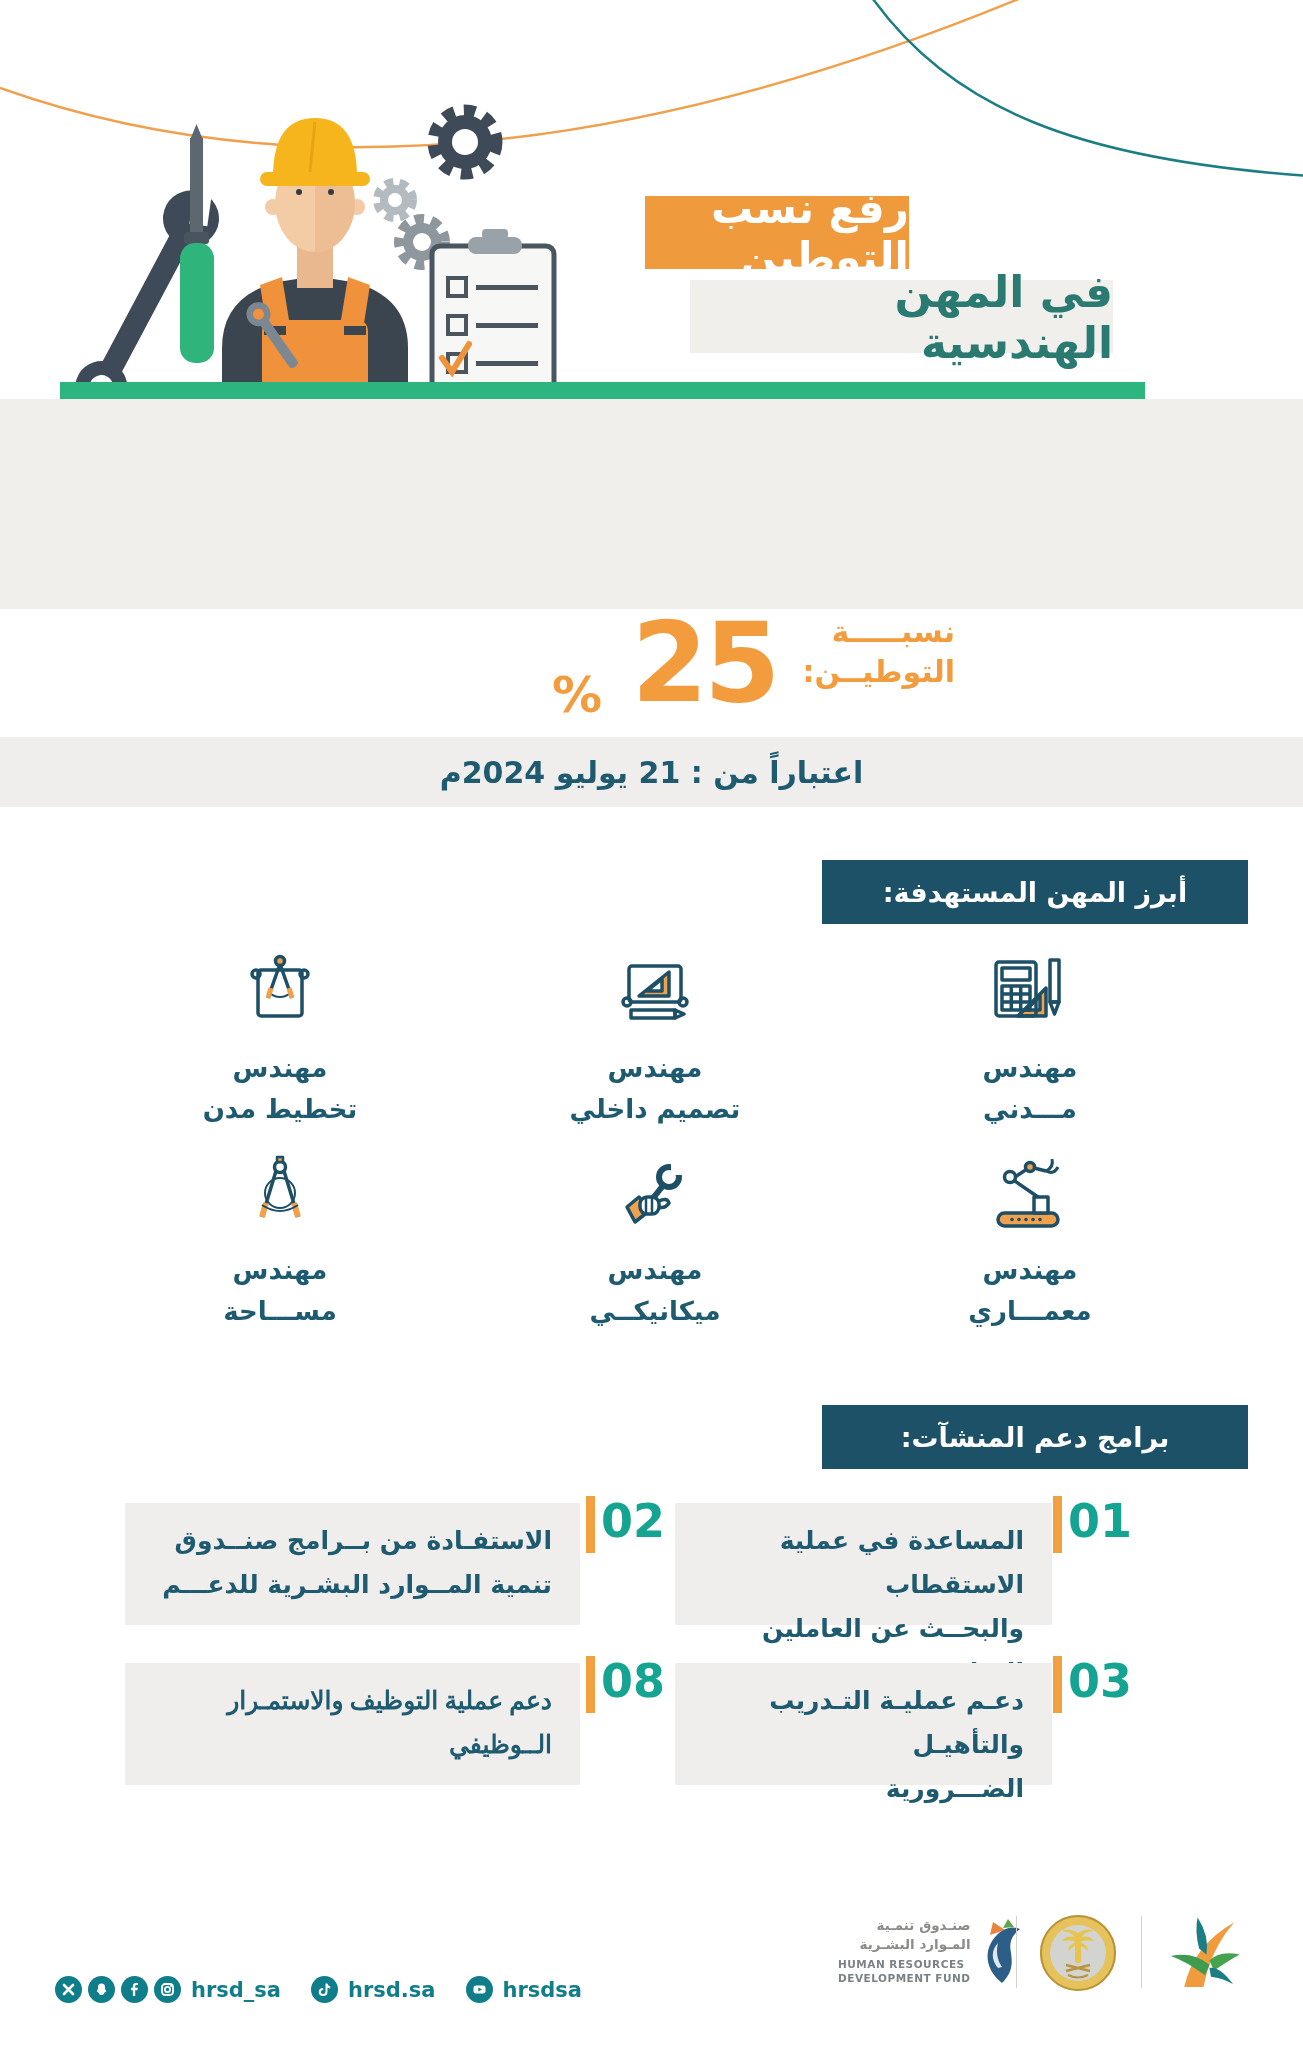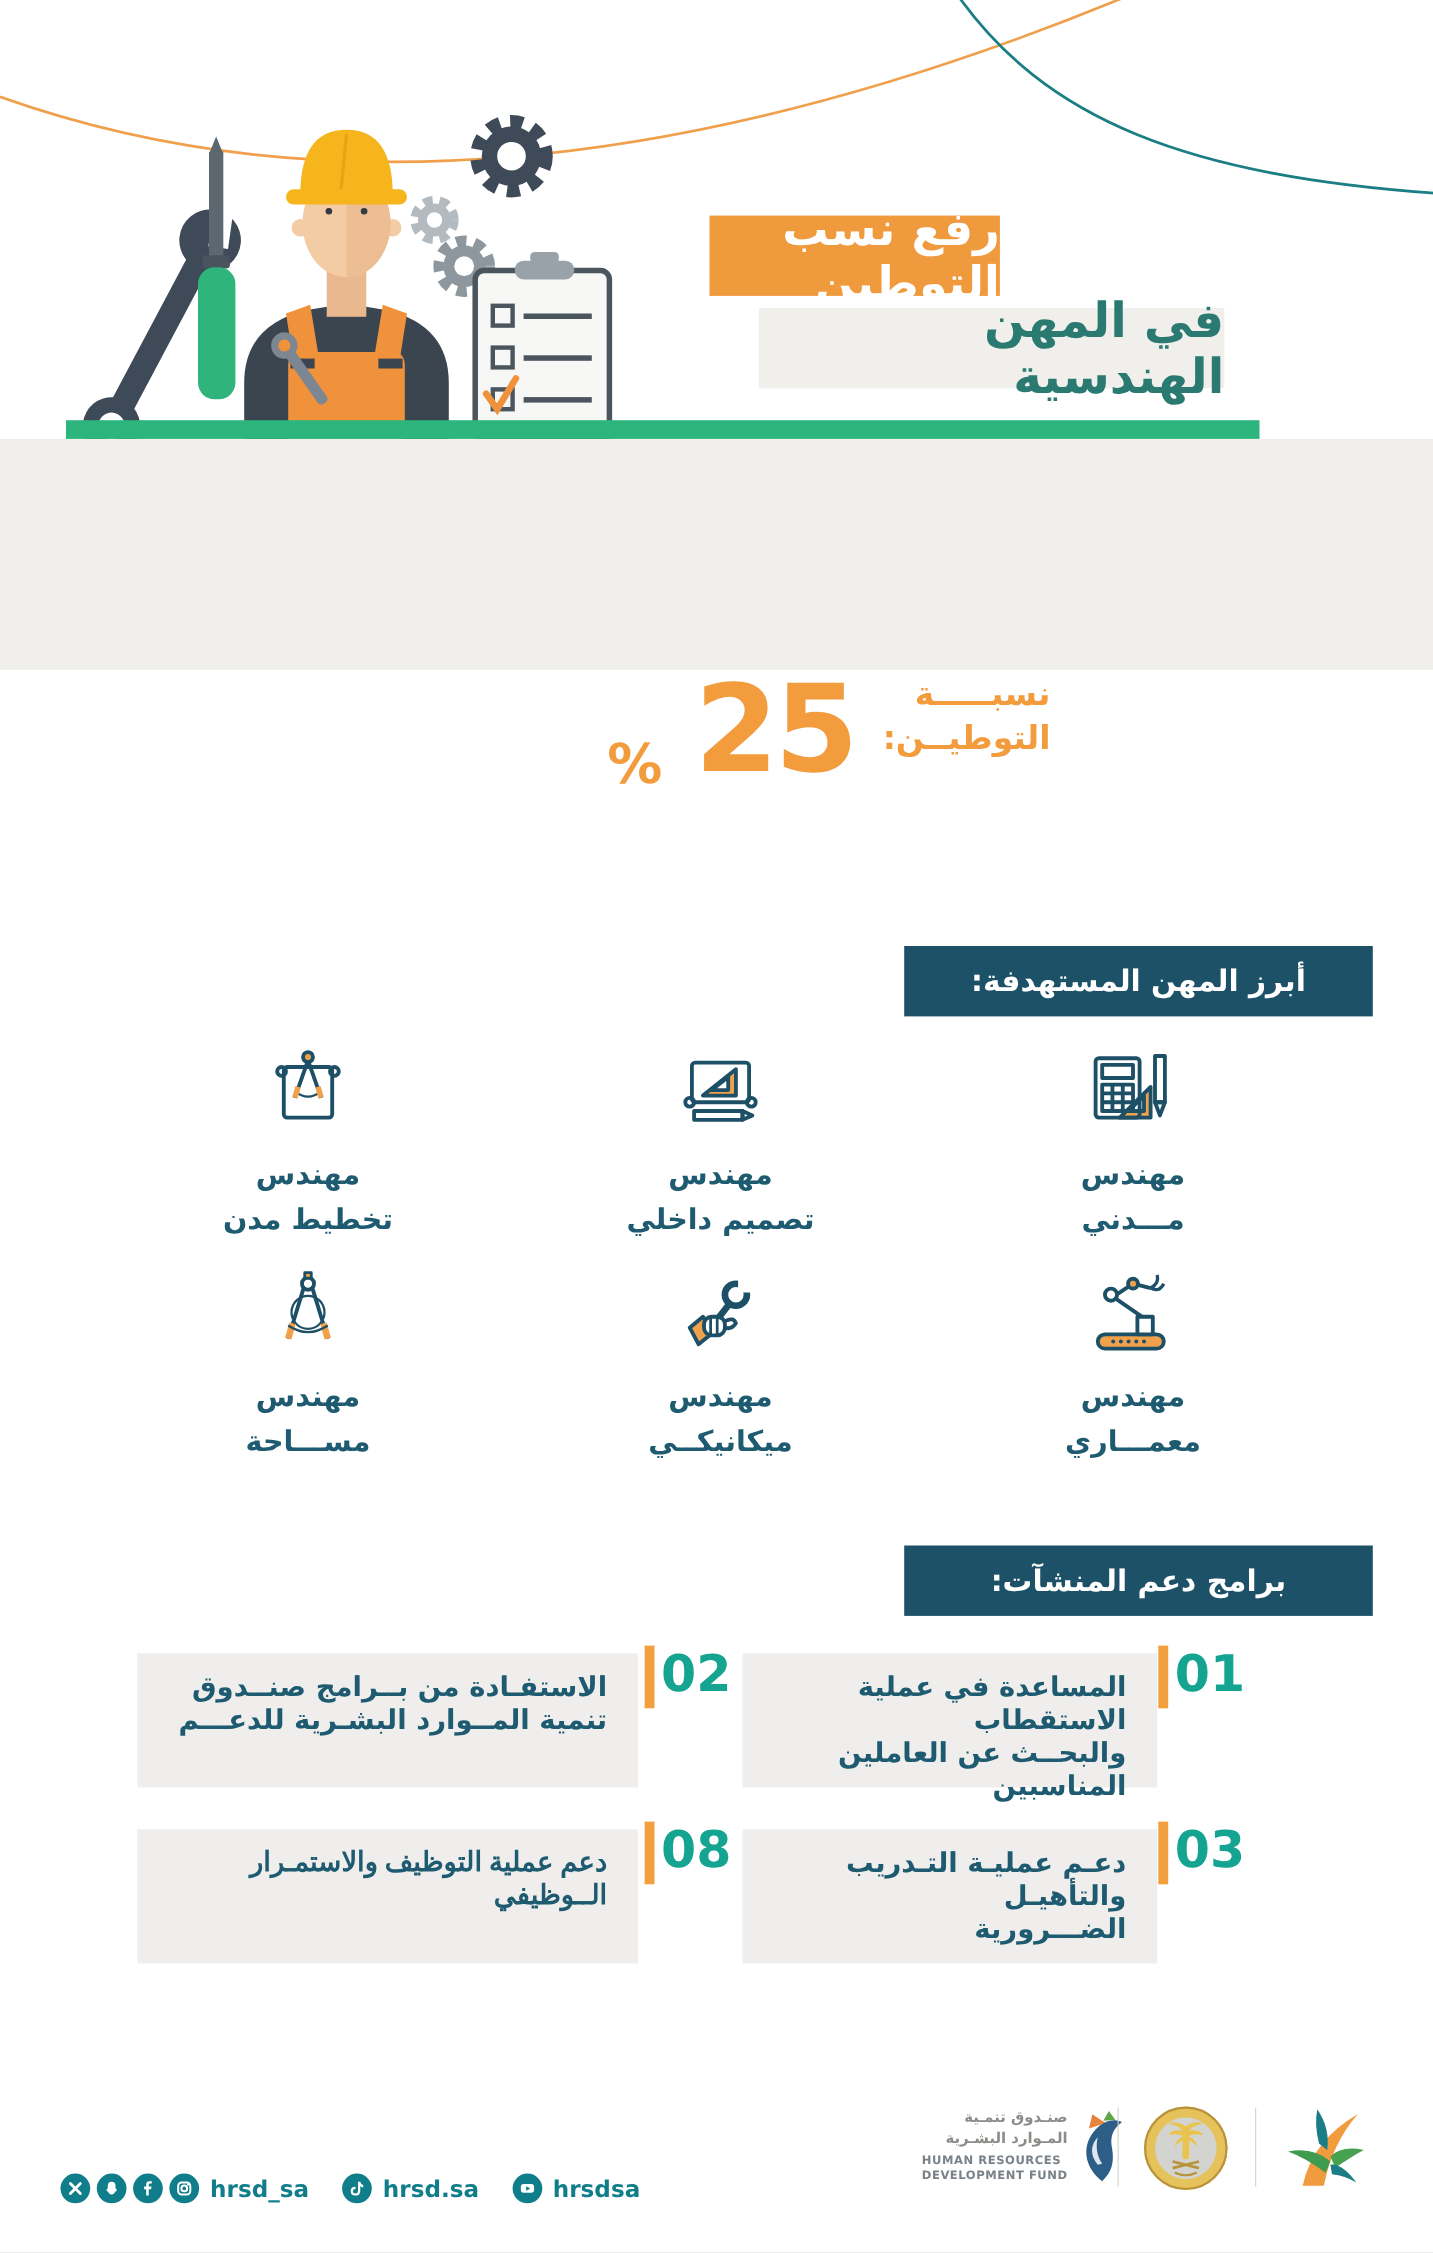--- a/index.html
+++ b/index.html
@@ -55,21 +55,21 @@
   #prof-header { top:860px; }
   #prog-header { top:1405px; }
 
   
   .prof-icon { width:84px; height:84px; }
   .prof-label { width:240px; text-align:center; direction:rtl; color:#1E5B70;
     font-size:26px; font-weight:bold; line-height:41px; }
 
   
   .prog-box { background:#EFEEEC; padding:16px 28px 0 14px; text-align:right;
-    direction:rtl; color:#1E5B70; font-size:25px; font-weight:bold; line-height:30px; }
+    direction:rtl; color:#1E5B70; font-size:25px; font-weight:bold; line-height:44px; }
   .prog-num { color:#15A492; font-size:46px; font-weight:bold; line-height:46px; }
   .num-bar { width:9px; height:57px; background:#F2A03F; }
 
   
   #social-row { left:55px; top:1976px; display:flex; align-items:center; gap:6px; }
   .soc-circle { width:27px; height:27px; border-radius:50%; background:#107E8A;
     display:flex; align-items:center; justify-content:center; }
   .soc-label { color:#107E8A; font-size:21px; font-weight:bold; margin:0 4px; }
   .soc-gap { width:14px; }
 
@@ -204,20 +204,23 @@
     <path d="M40,2 Q56,26 52,52 L42,44 Q36,20 40,2 Z" fill="#1B7E84"></path>
     <path d="M97,52 Q70,46 56,60 L62,74 Q82,60 97,52 Z" fill="#46A24E"></path>
     <path d="M88,92 Q70,68 56,70 L58,82 Q74,84 88,92 Z" fill="#1B7E84"></path>
   </svg>
 
   <div id="rate-label" class="abs ml">نسبـــــة
 التوطيــن:</div>
   <div id="rate-value" class="abs">25</div>
   <div id="rate-percent" class="abs">%</div>
 
+  <div id="date-bar" class="abs">
+    <div>اعتباراً من : 21 يوليو 2024م</div>
+  </div>
 
   <div id="prof-header" class="abs section-bar">
     <div>أبرز المهن المستهدفة:</div>
   </div>
 
   <svg class="abs prof-icon" style="left:988px; top:952px;" viewBox="0 0 84 84">
     <g fill="none" stroke="#1D4F66" stroke-width="3.5" stroke-linejoin="round">
       <path d="M30,64 L58,64 L58,36 Z" fill="#F0A14C"></path>
       <path d="M38,58 L52,58 L52,44 Z" fill="#ffffff"></path>
       <rect x="8" y="10" width="40" height="54" rx="3"></rect>

